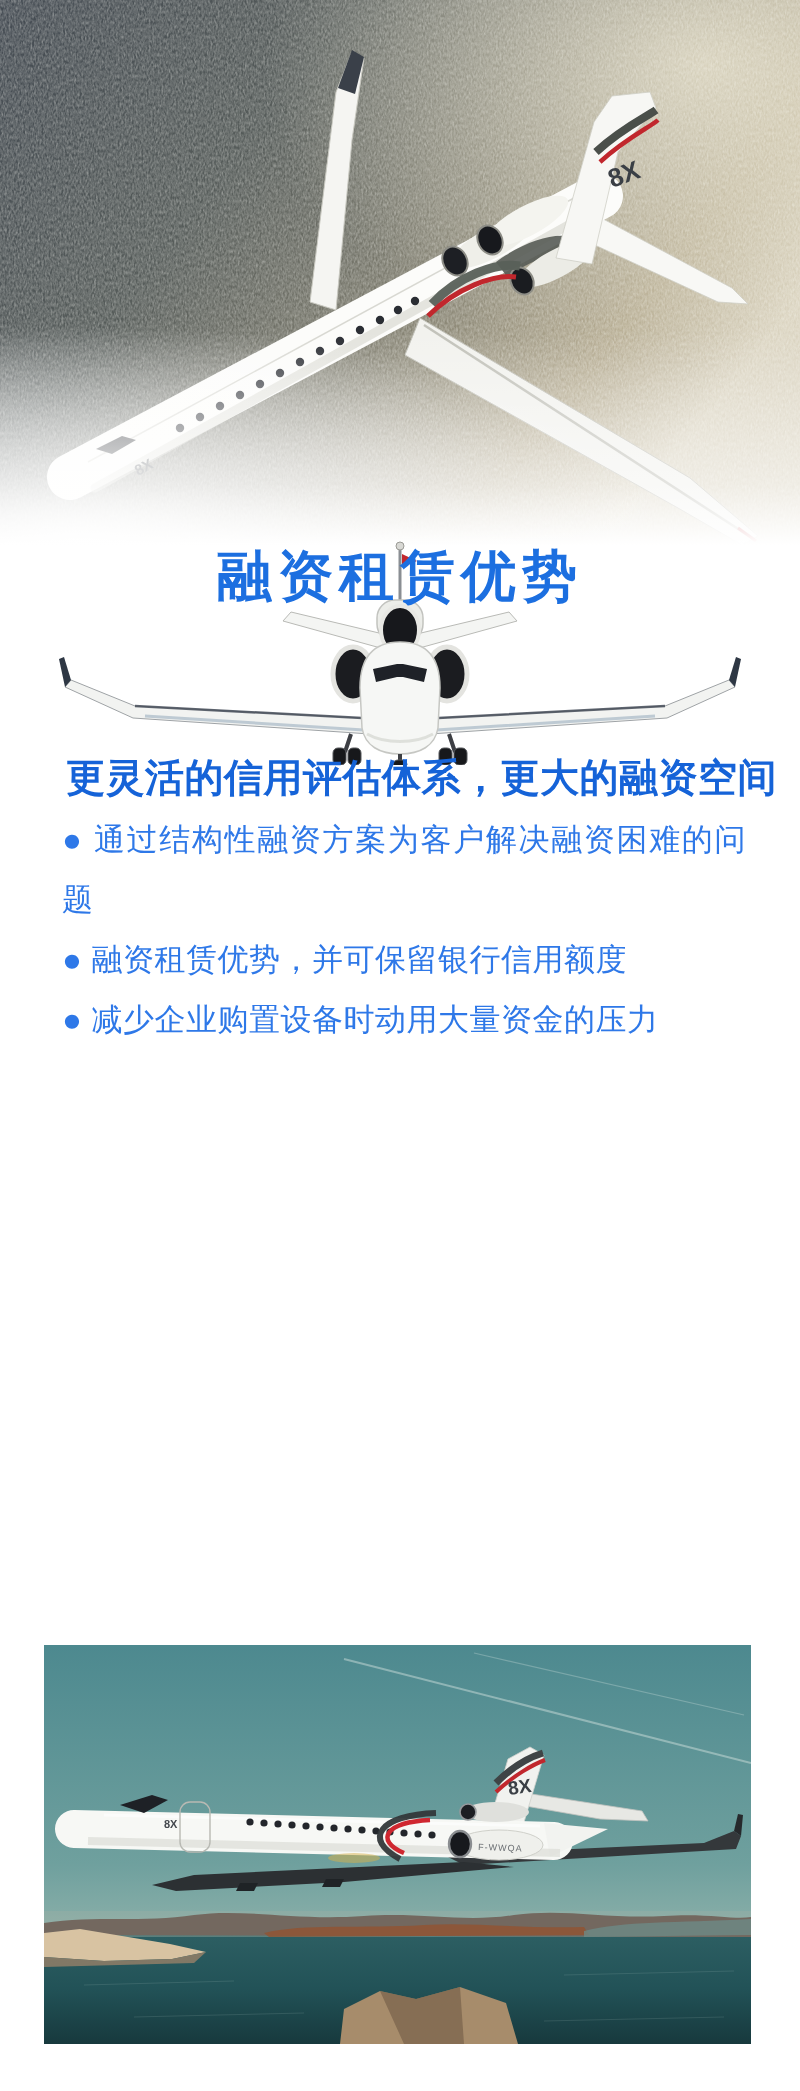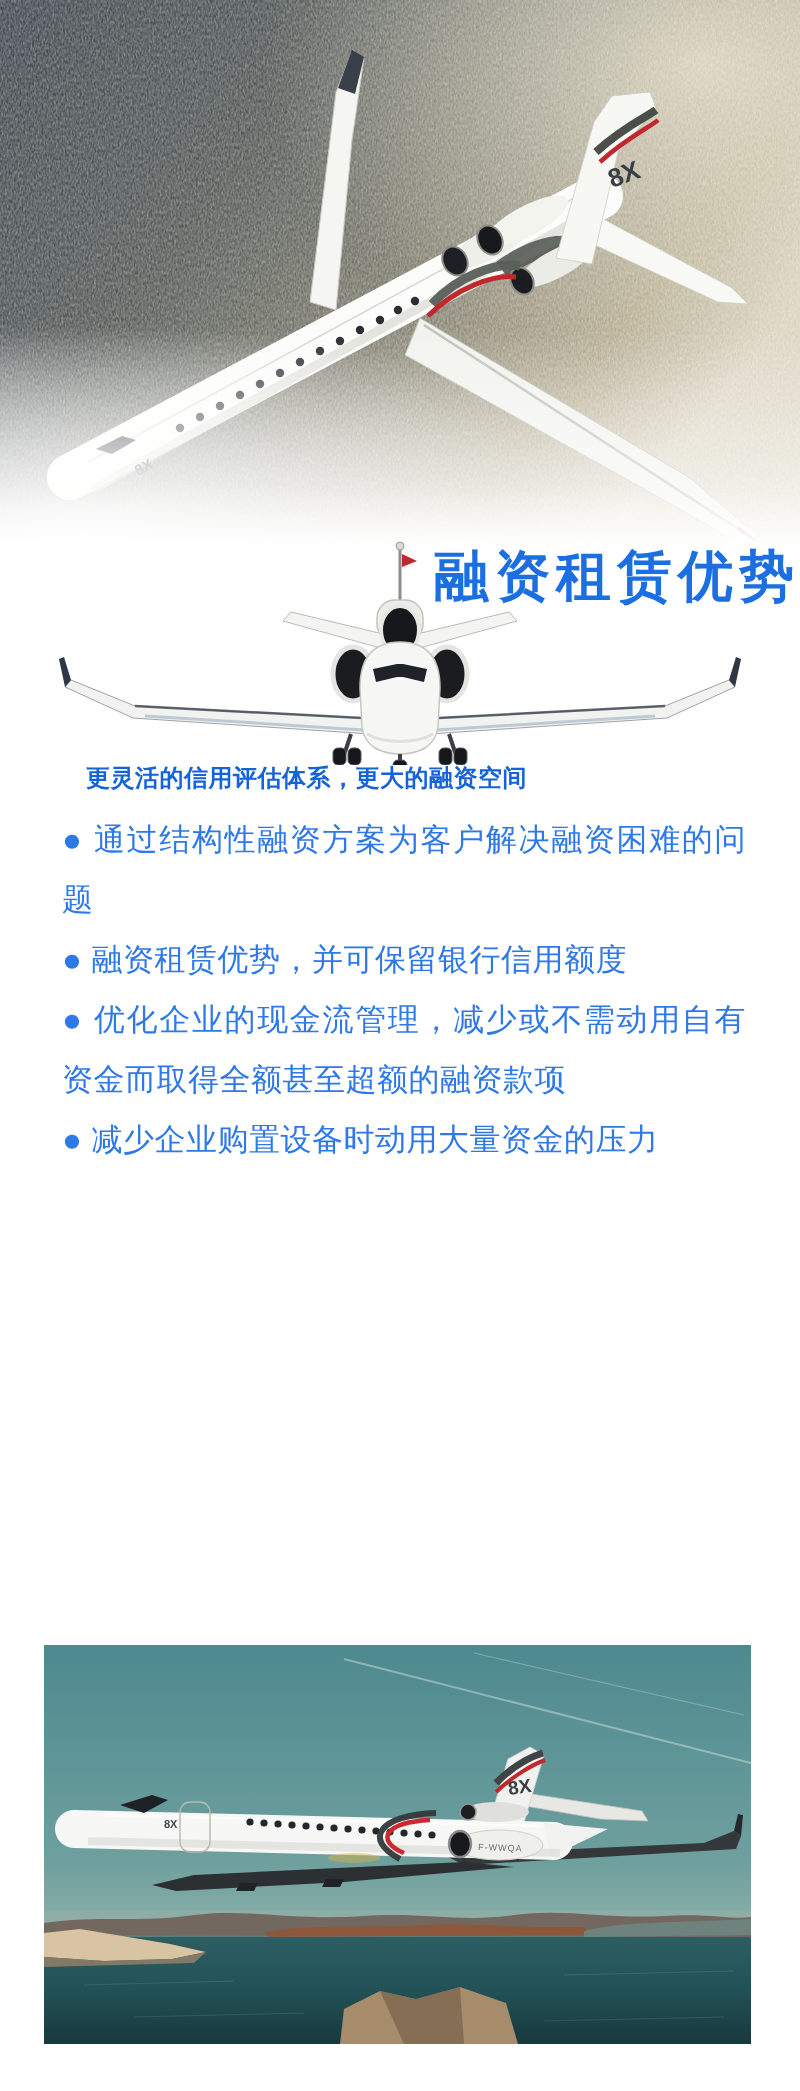--- a/index.html
+++ b/index.html
@@ -5,26 +5,26 @@
   html,body{margin:0;padding:0;}
   body{
     width:800px;height:2091px;position:relative;background:#ffffff;
     font-family:"Liberation Sans","DejaVu Sans",sans-serif;
     overflow:hidden;
   }
   .hero-top{position:absolute;left:0;top:0;width:800px;height:545px;z-index:1;}
   .front-plane{position:absolute;left:55px;top:538px;width:690px;height:227px;z-index:2;}
   .page-title{
     position:absolute;left:0;top:544px;width:800px;z-index:3;
-    text-align:right;font-size:55px;font-weight:900;letter-spacing:6px;
+    text-align:center;font-size:55px;font-weight:900;letter-spacing:6px;
     color:#1c6fe0;line-height:64px;
   }
   .content{position:absolute;left:0;top:746px;width:800px;z-index:3;}
   .content-heading{
-    margin:0;padding:0 40px 0 86px;font-size:24px;font-weight:bold;
+    margin:0;padding:0 40px 0 66px;font-size:39px;font-weight:bold;
     color:#1563d8;line-height:64px;letter-spacing:0.5px;white-space:nowrap;
   }
   .bullet-item{
     margin:0;padding:0 54px 0 62px;font-size:31px;font-weight:normal;
     color:#2e78e8;line-height:60px;letter-spacing:0.5px;
     text-align:justify;text-justify:inter-ideograph;
   }
   .bullet-dot{font-size:33px;vertical-align:-1px;}
   .hero-bottom{position:absolute;left:44px;top:1645px;width:707px;height:399px;z-index:1;}
   svg text{font-family:"Liberation Sans","DejaVu Sans",sans-serif;}
@@ -175,21 +175,20 @@
       <rect x="338" y="222" width="14" height="16" rx="5"></rect>
     </g>
   </svg>
 </div>
 
 <div class="content">
   <h2 class="content-heading">更灵活的信用评估体系，更大的融资空间</h2>
 
   <p class="bullet-item"><span class="bullet-dot">●</span> <span>通过结构性融资方案为客户解决融资困难的问题</span></p>
   <p class="bullet-item"><span class="bullet-dot">●</span> <span>融资租赁优势，并可保留银行信用额度</span></p>
-  <p class="bullet-item"><span class="bullet-dot">●</span> <span>优化企业的现金流管理，减少或不需动用自有资金而取得全额甚至超额的融资款项</span></p>
   <p class="bullet-item"><span class="bullet-dot">●</span> <span>减少企业购置设备时动用大量资金的压力</span></p>
 </div>
 
 <div class="hero-bottom">
   <svg width="707" height="399" viewBox="0 0 707 399">
     <defs>
       <linearGradient id="skyB" x1="0" y1="0" x2="0" y2="1">
         <stop offset="0" stop-color="#4d898f"></stop>
         <stop offset="0.75" stop-color="#6fa09e"></stop>
         <stop offset="1" stop-color="#8db1aa"></stop>

